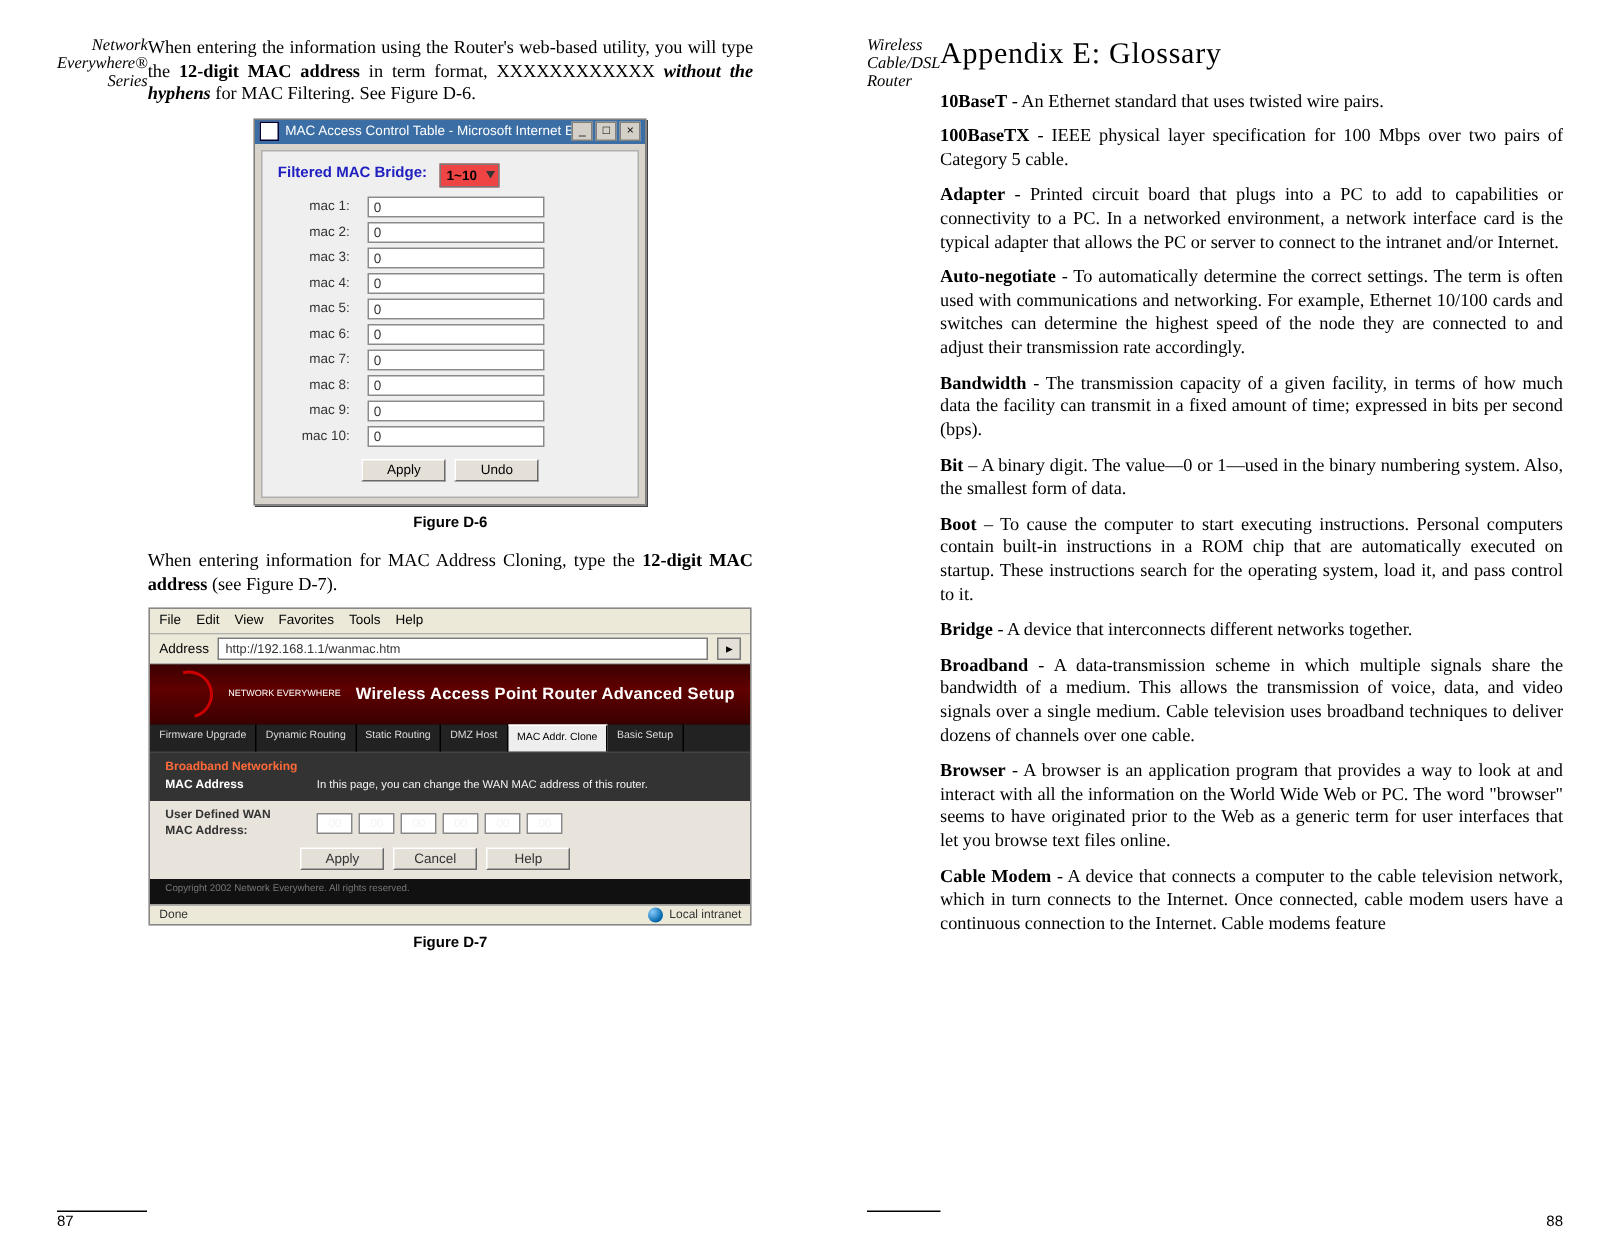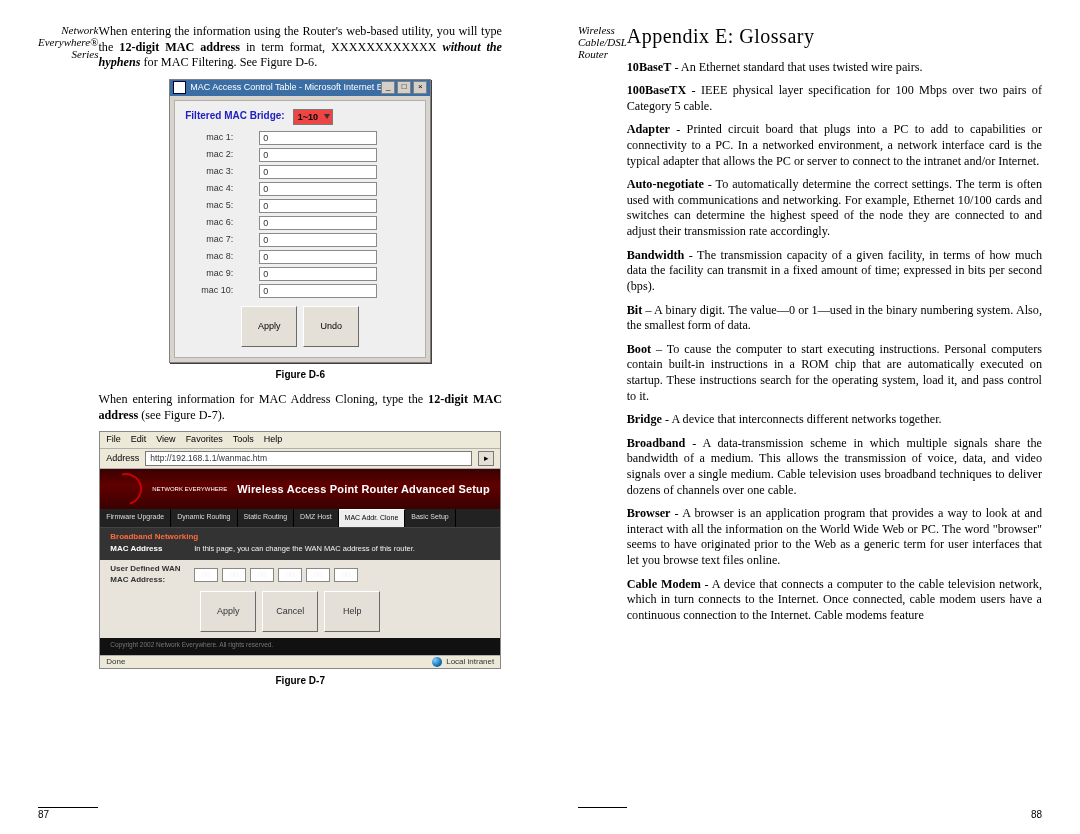--- a/index.html
+++ b/index.html
@@ -130,21 +130,21 @@
   .select-like::after {
     content: "";
     position: absolute; right: 2px; top: 4px;
     border-left: 3px solid transparent;
     border-right: 3px solid transparent;
     border-top: 5px solid #333;
   }
   .mac-row {
     display: flex;
     align-items: center;
-    gap: 26px;
+    gap: 12px;
     margin: 3px 0;
     color: #333;
   }
   .mac-label { width: 48px; text-align: right; }
   .mac-input {
     background: #fff;
     border: 1px solid #8a8a8a;
     height: 12px;
     width: 110px;
     font-size: 9px;
@@ -153,21 +153,21 @@
   }
   .dlg-buttons { display: flex; justify-content: center; gap: 6px; margin-top: 8px; }
   .btn {
     min-width: 40px;
     text-align: center;
     background: #e4e0d8;
     border-top: 1px solid #fff;
     border-left: 1px solid #fff;
     border-right: 1px solid #6a6a6a;
     border-bottom: 1px solid #6a6a6a;
-    padding: 14px 7px;
+    padding: 1px 7px;
     font-size: 9px;
     cursor: pointer;
   }
 
   
   .browser {
     width: 400px;
     border: 1px solid #888;
     background: #d4d0c8;
     font-family: Tahoma, Arial, sans-serif;
@@ -244,21 +244,21 @@
     background: #eee;
     color: #000;
     border-top: 1px solid #fff;
   }
   .r-section {
     background: #333;
     color: #ccc;
     padding: 4px 8px 6px 10px;
   }
   .r-section .sec-title { font-size: 8px; color: #ff6a3a; font-weight: bold; margin-bottom: 2px; }
-  .r-section .sec-row { display:flex; gap:4px; align-items:center; font-size: 7.5px; color:#f3f3f3; }
+  .r-section .sec-row { display:flex; gap:21px; align-items:center; font-size: 7.5px; color:#f3f3f3; }
   .r-section .sec-label { width: 80px; color:#fff; font-weight:bold; font-size: 8px; }
   .r-section.light {
     background: #e8e4dc;
     color: #333;
   }
   .hex-in {
     background:#fff; border:1px solid #888; width:22px; height:12px;
     font-size:8px; text-align:center; line-height:12px;
   }
   .r-buttons { display:flex; gap:6px; margin-top:6px; margin-left: 90px; }

